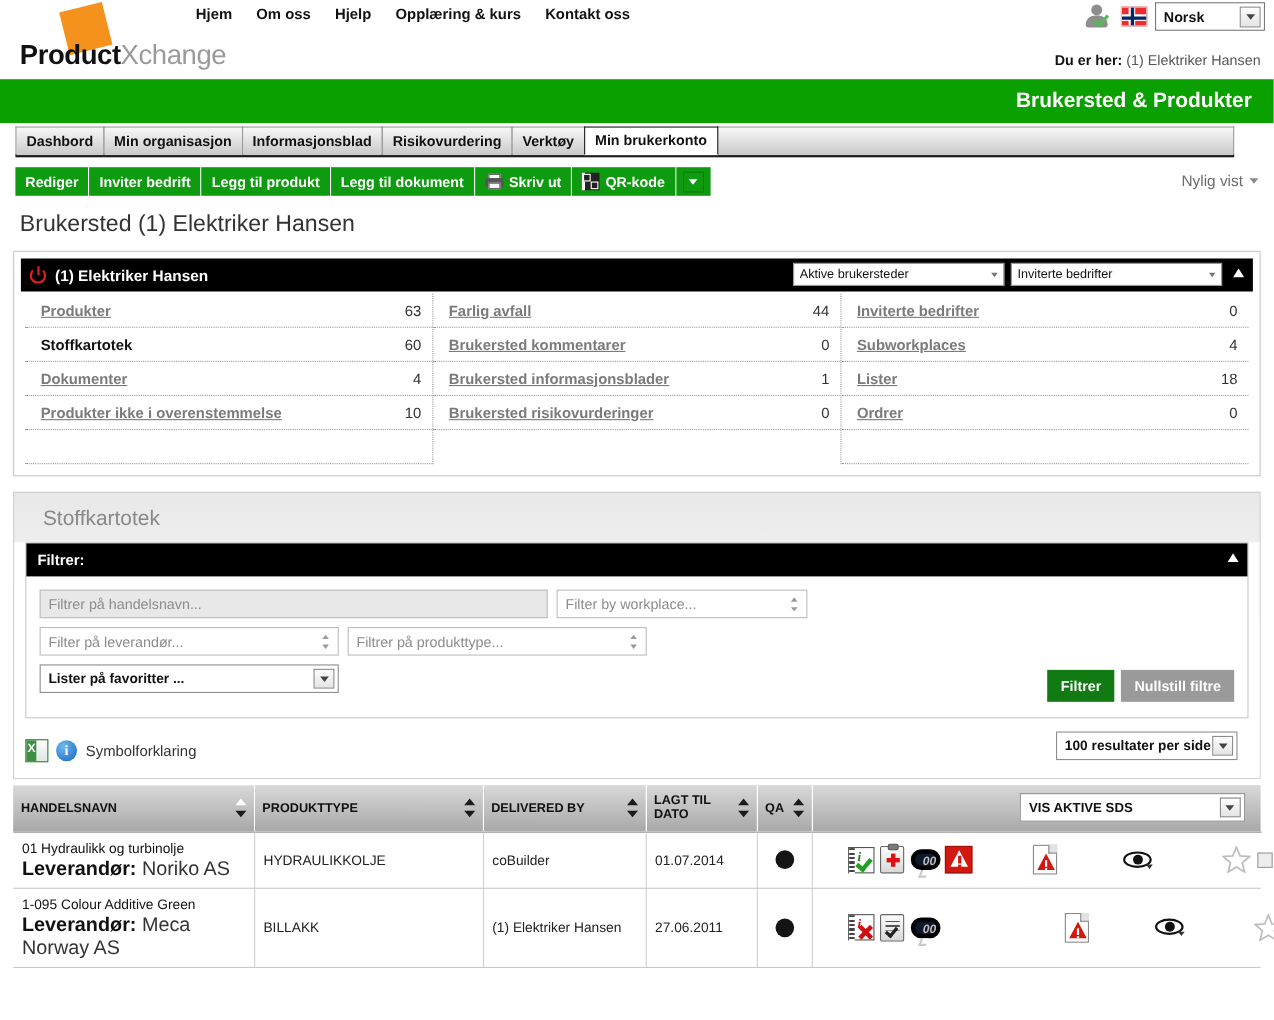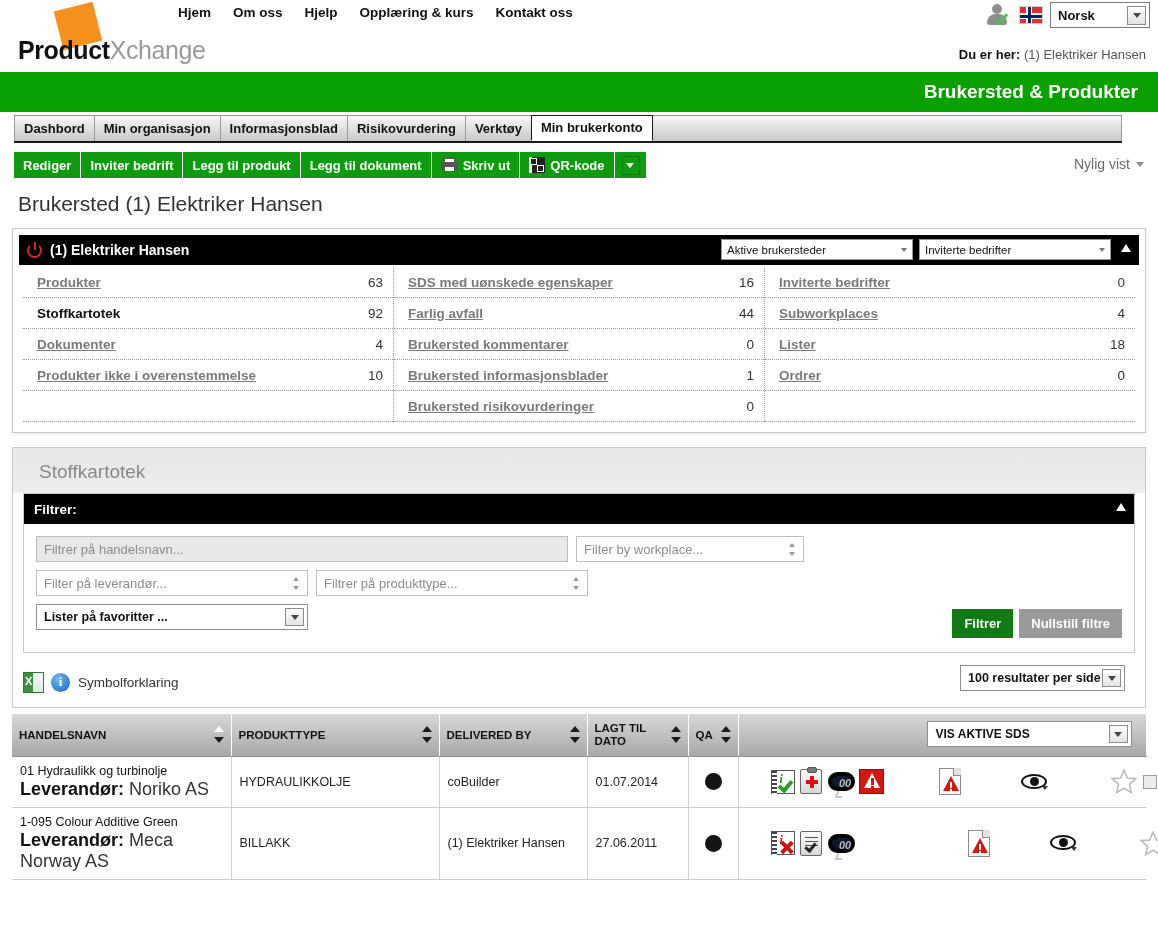--- a/index.html
+++ b/index.html
@@ -420,40 +420,36 @@
   </div>
 
   <div class="statgrid">
     <div class="statcol">
       <div class="statrow">
           <a href="#">Produkter</a>
           <span class="num">63</span>
         </div>
       <div class="statrow bold">
           <span class="lbl">Stoffkartotek</span>
-          <span class="num">92</span>
+          <span class="num">60</span>
         </div>
       <div class="statrow">
           <a href="#">Dokumenter</a>
           <span class="num">4</span>
         </div>
       <div class="statrow">
           <a href="#">Produkter ikke i overenstemmelse</a>
           <span class="num">10</span>
         </div>
       <div class="statrow empty">
           <span></span>
           <span></span>
         </div>
     </div>
     <div class="statcol mid">
-      <div class="statrow">
-          <a href="#">SDS med uønskede egenskaper</a>
-          <span class="num">16</span>
-        </div>
       <div class="statrow">
           <a href="#">Farlig avfall</a>
           <span class="num">44</span>
         </div>
       <div class="statrow">
           <a href="#">Brukersted kommentarer</a>
           <span class="num">0</span>
         </div>
       <div class="statrow">
           <a href="#">Brukersted informasjonsblader</a>
@@ -493,21 +489,21 @@
   <div class="section-title">Stoffkartotek</div>
   <div class="section-body">
 
     <div class="filterbox">
       <div class="filter-head">
         <span>Filtrer:</span>
         <i class="collapse-ar"></i>
       </div>
       <div class="filter-body">
         <div class="frow">
-          <div class="f-input" style="width:532px;">
+          <div class="f-input" style="width:462px;">
             <span>Filtrer på handelsnavn...</span>
           </div>
           <div class="f-sel" style="width:228px;">
             <span>Filter by workplace...</span>
             <span class="updown">
                 <i class="u"></i>
                 <i class="d"></i>
               </span>
           </div>
         </div>

